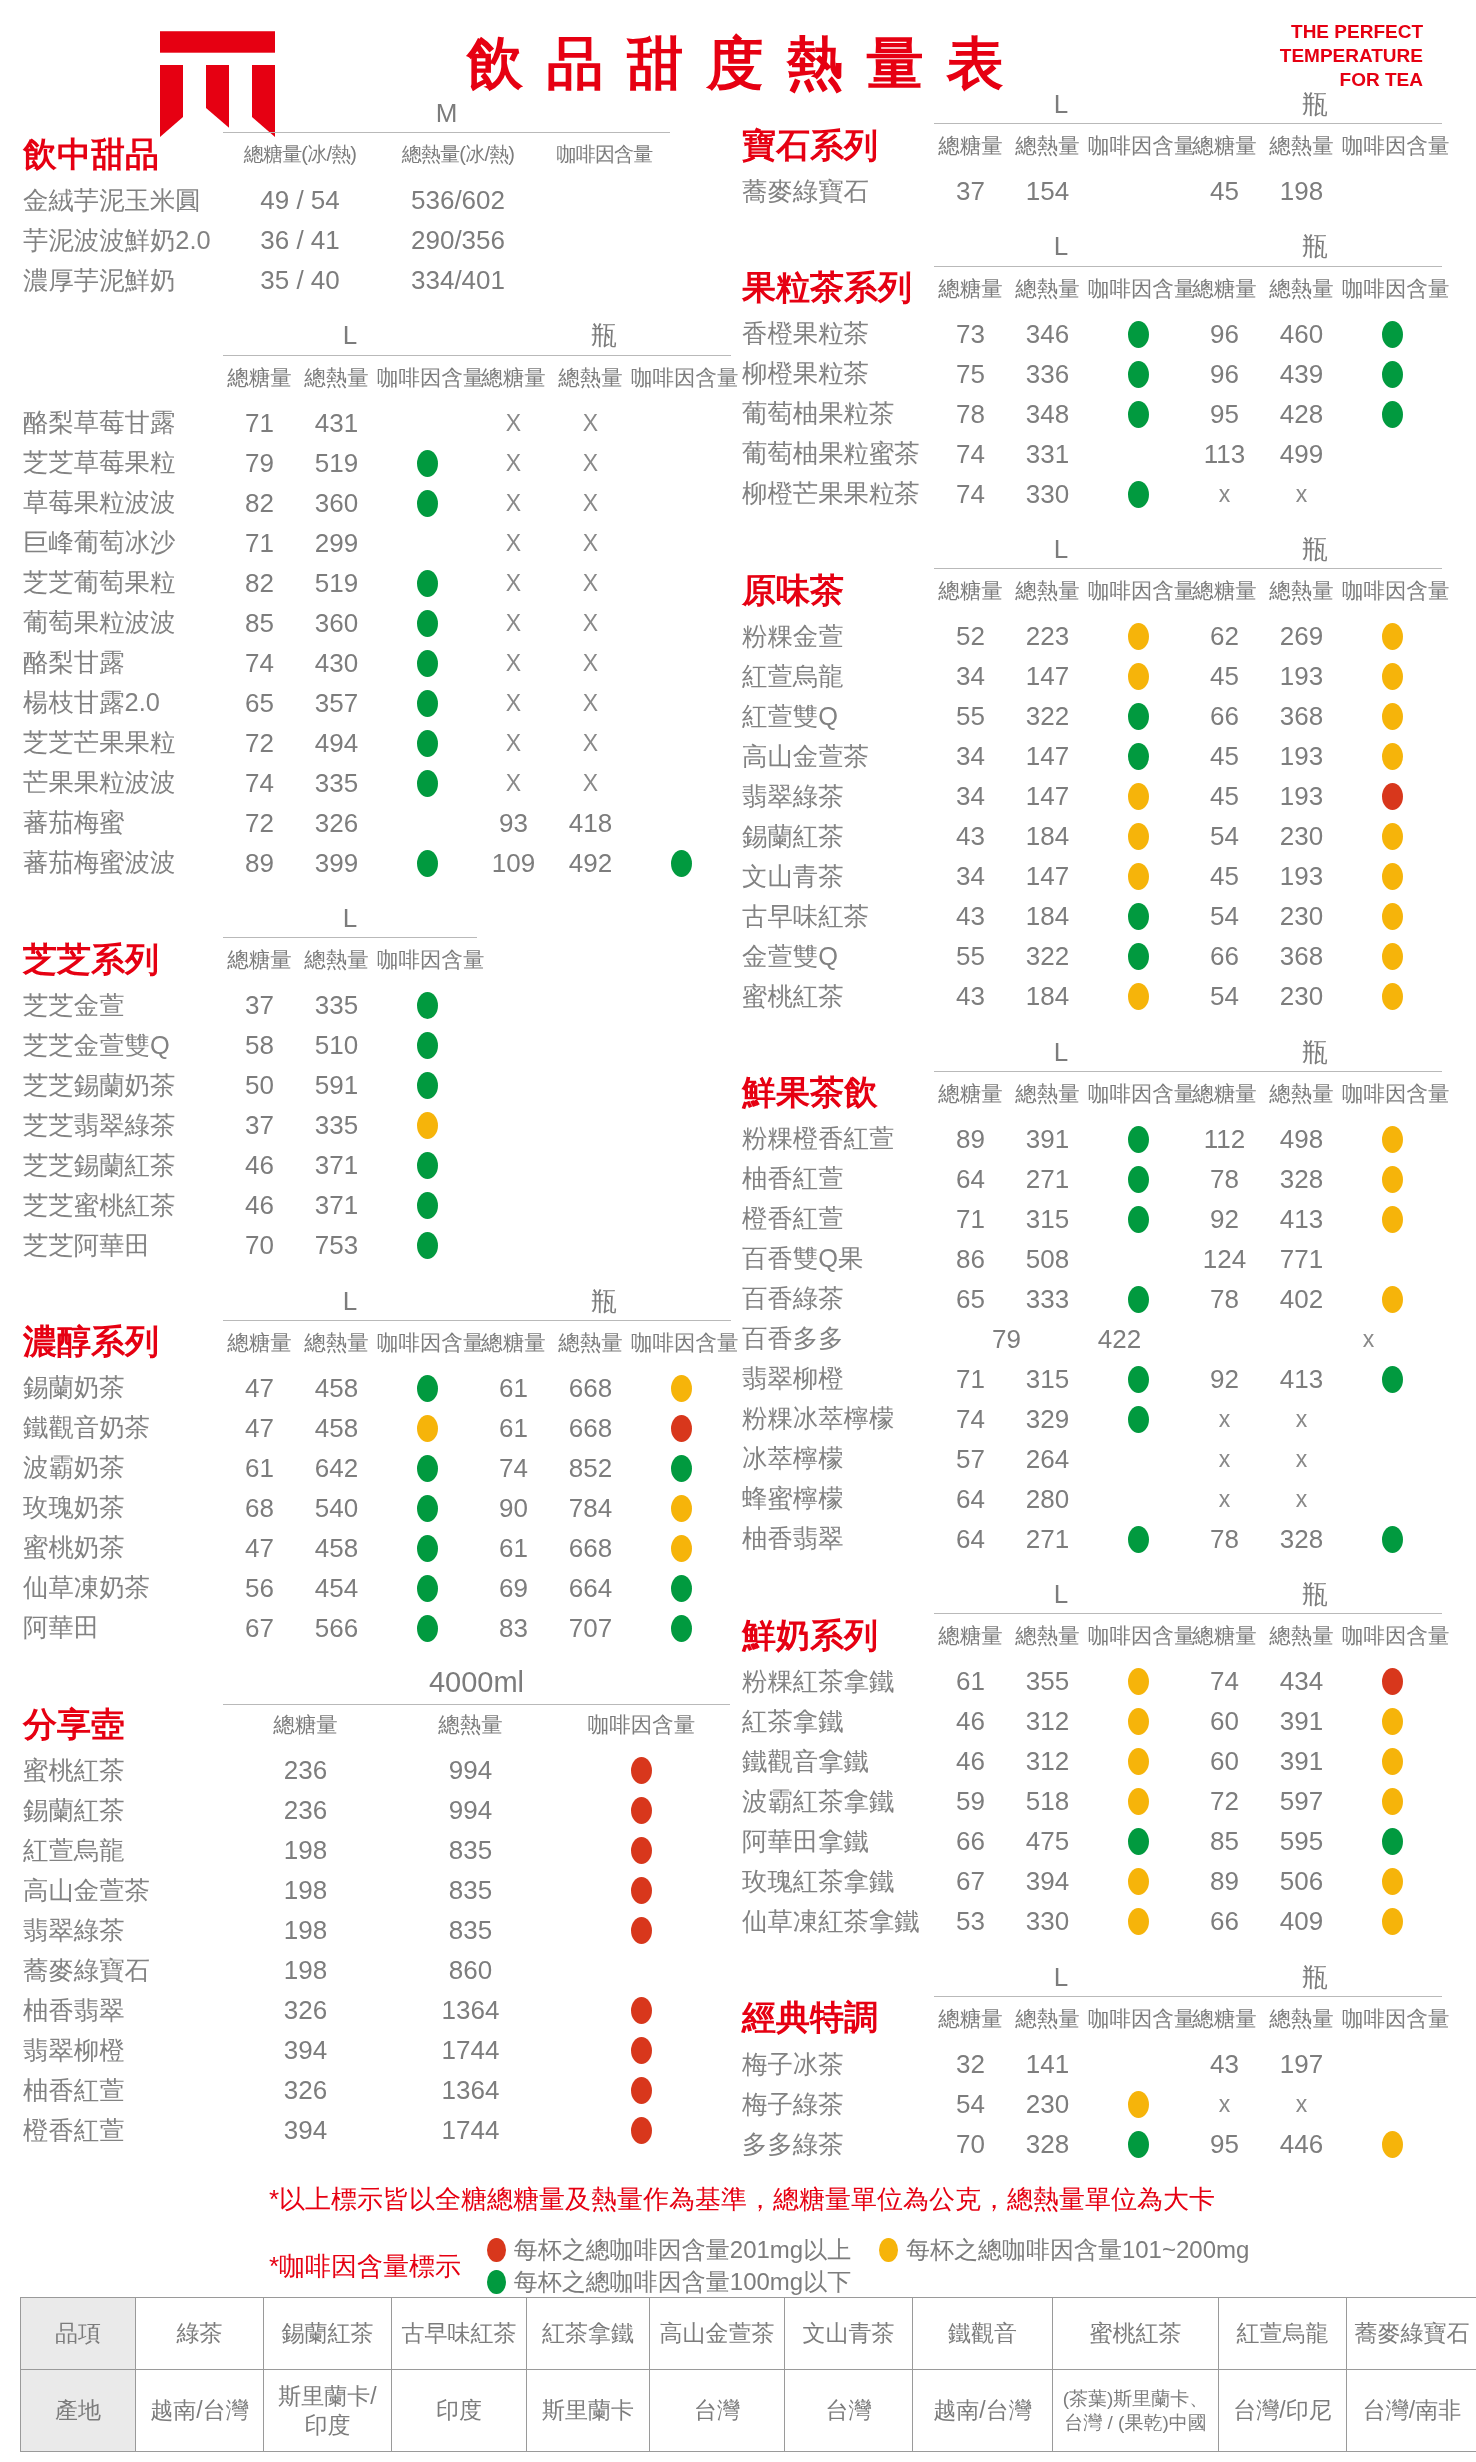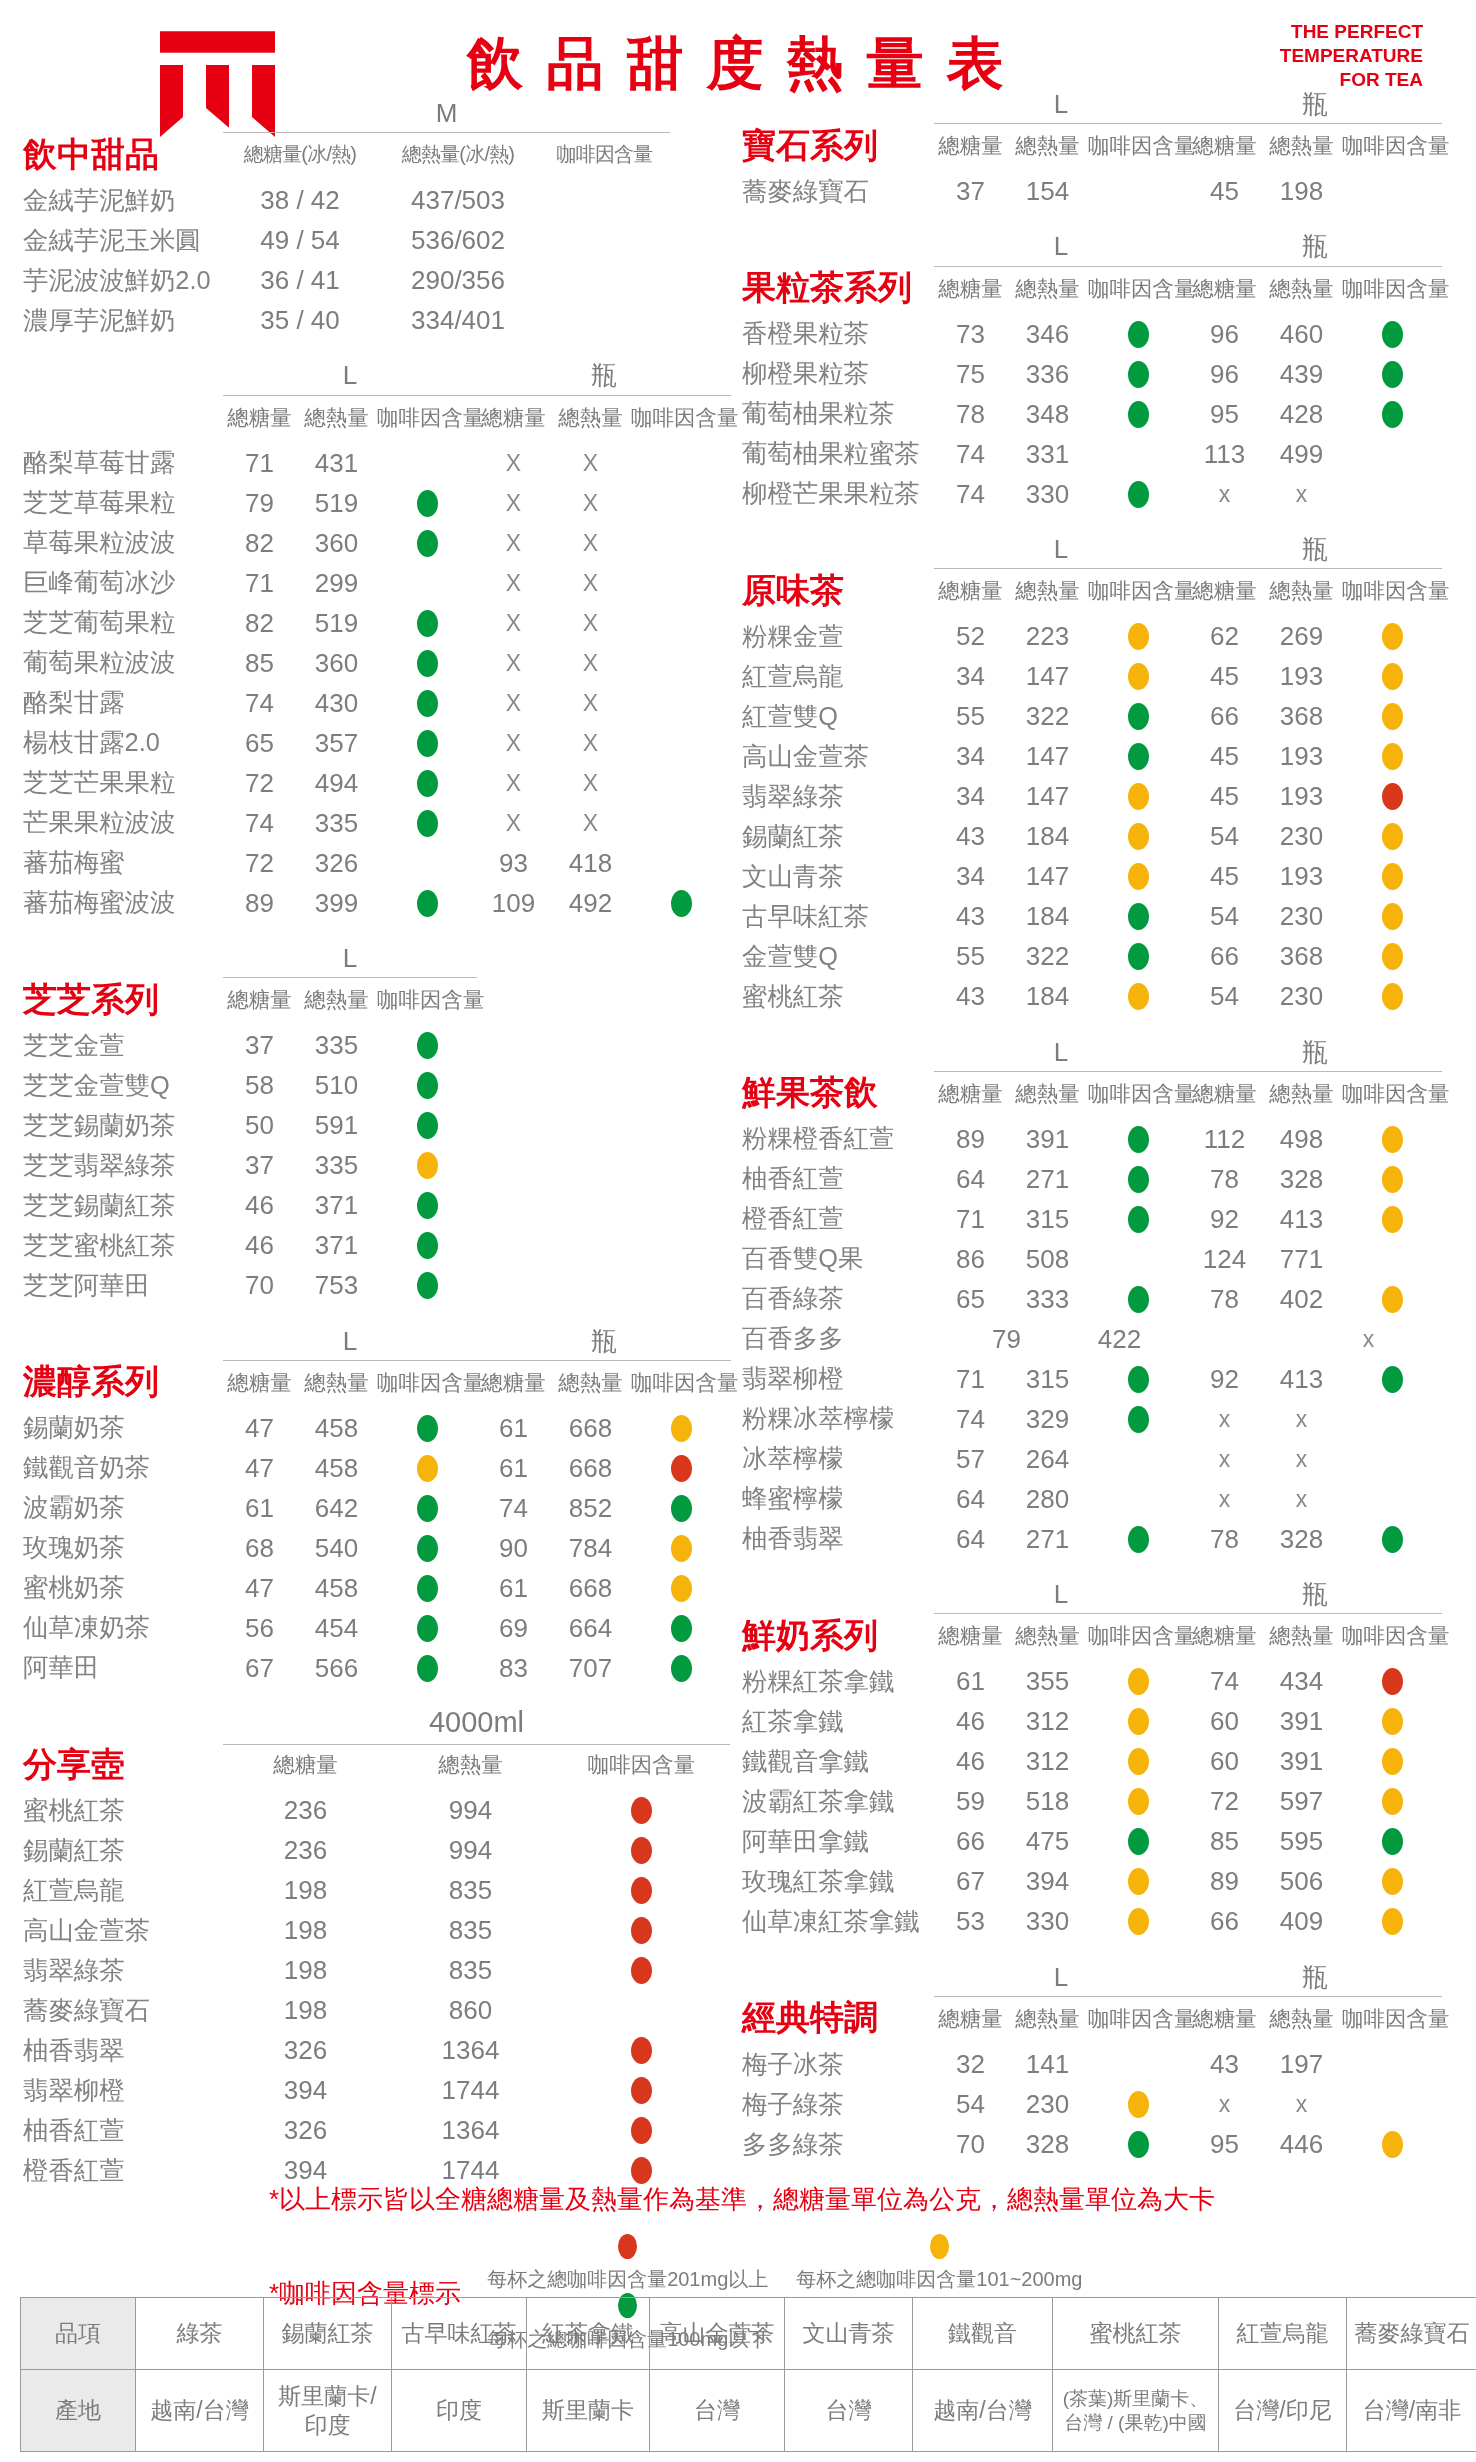--- a/index.html
+++ b/index.html
@@ -52,21 +52,21 @@
   .dot{display:inline-block;width:21px;height:27px;border-radius:50%;vertical-align:middle;}
   .dot-g{background:#019a3f;}
   .dot-y{background:#f6b40a;}
   .dot-r{background:#d8371c;}
 
   
   .footnotes{position:absolute;left:269px;top:2182px;width:1115px;}
   .note1{color:#e60012;font-size:26px;font-weight:500;white-space:nowrap;}
   .note2{margin-top:17px;display:flex;align-items:center;gap:26px;}
   .note2-label{color:#e60012;font-size:26px;font-weight:500;white-space:nowrap;}
-  .leg-item{display:inline-flex;align-items:center;gap:7.7px;color:#7c7c7c;font-size:20px;white-space:nowrap;flex-direction:column;}
+  .leg-item{display:inline-flex;align-items:center;gap:7.7px;color:#7c7c7c;font-size:24px;white-space:nowrap;}
   .leg-item .dot{width:19px;height:24.6px;}
 
   
   .origin-table{
     position:absolute;left:20px;top:2297px;display:grid;
     grid-template-columns:115px 128px 128px 135px 123px 135px 128px 140px 166px 128px 131px;
     grid-auto-rows:auto;border-top:1.5px solid #9a9a9a;border-left:1.5px solid #9a9a9a;
   }
   .ot-cell{
     border-right:1.5px solid #9a9a9a;border-bottom:1.5px solid #9a9a9a;
@@ -102,26 +102,20 @@
           <div></div>
           <div class="group-size" style="grid-column: 2 / span 3;">M</div>
         </div>
         <div class="head-row rowB" style="grid-template-columns: 200px 154px 162px 131px;">
           <div class="sec-title">飲中甜品</div>
           <div class="col-h ih">總糖量(冰/熱)</div>
           <div class="col-h ih">總熱量(冰/熱)</div>
           <div class="col-h ih">咖啡因含量</div>
         </div>
         <div class="rows">
-          <div class="row" style="grid-template-columns: 200px 154px 162px 131px;">
-            <div class="iname">金絨芋泥鮮奶</div>
-            <div class="val">38 / 42</div>
-            <div class="val">437/503</div>
-            <div class="dotc"></div>
-          </div>
           <div class="row" style="grid-template-columns: 200px 154px 162px 131px;">
             <div class="iname">金絨芋泥玉米圓</div>
             <div class="val">49 / 54</div>
             <div class="val">536/602</div>
             <div class="dotc"></div>
           </div>
           <div class="row" style="grid-template-columns: 200px 154px 162px 131px;">
             <div class="iname">芋泥波波鮮奶2.0</div>
             <div class="val">36 / 41</div>
             <div class="val">290/356</div>

